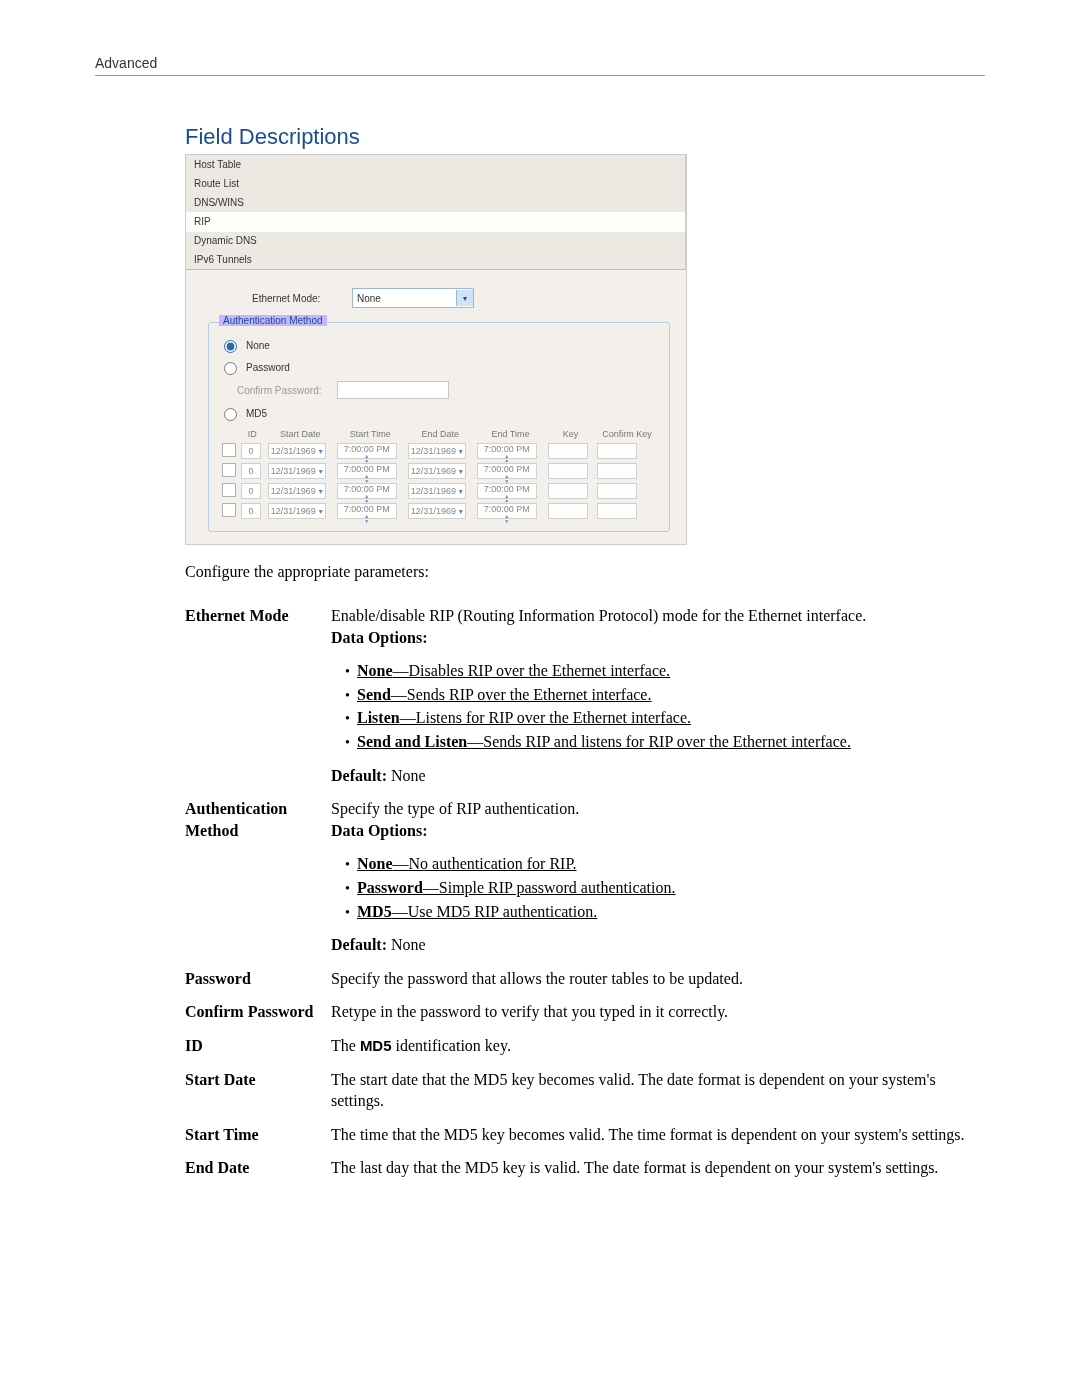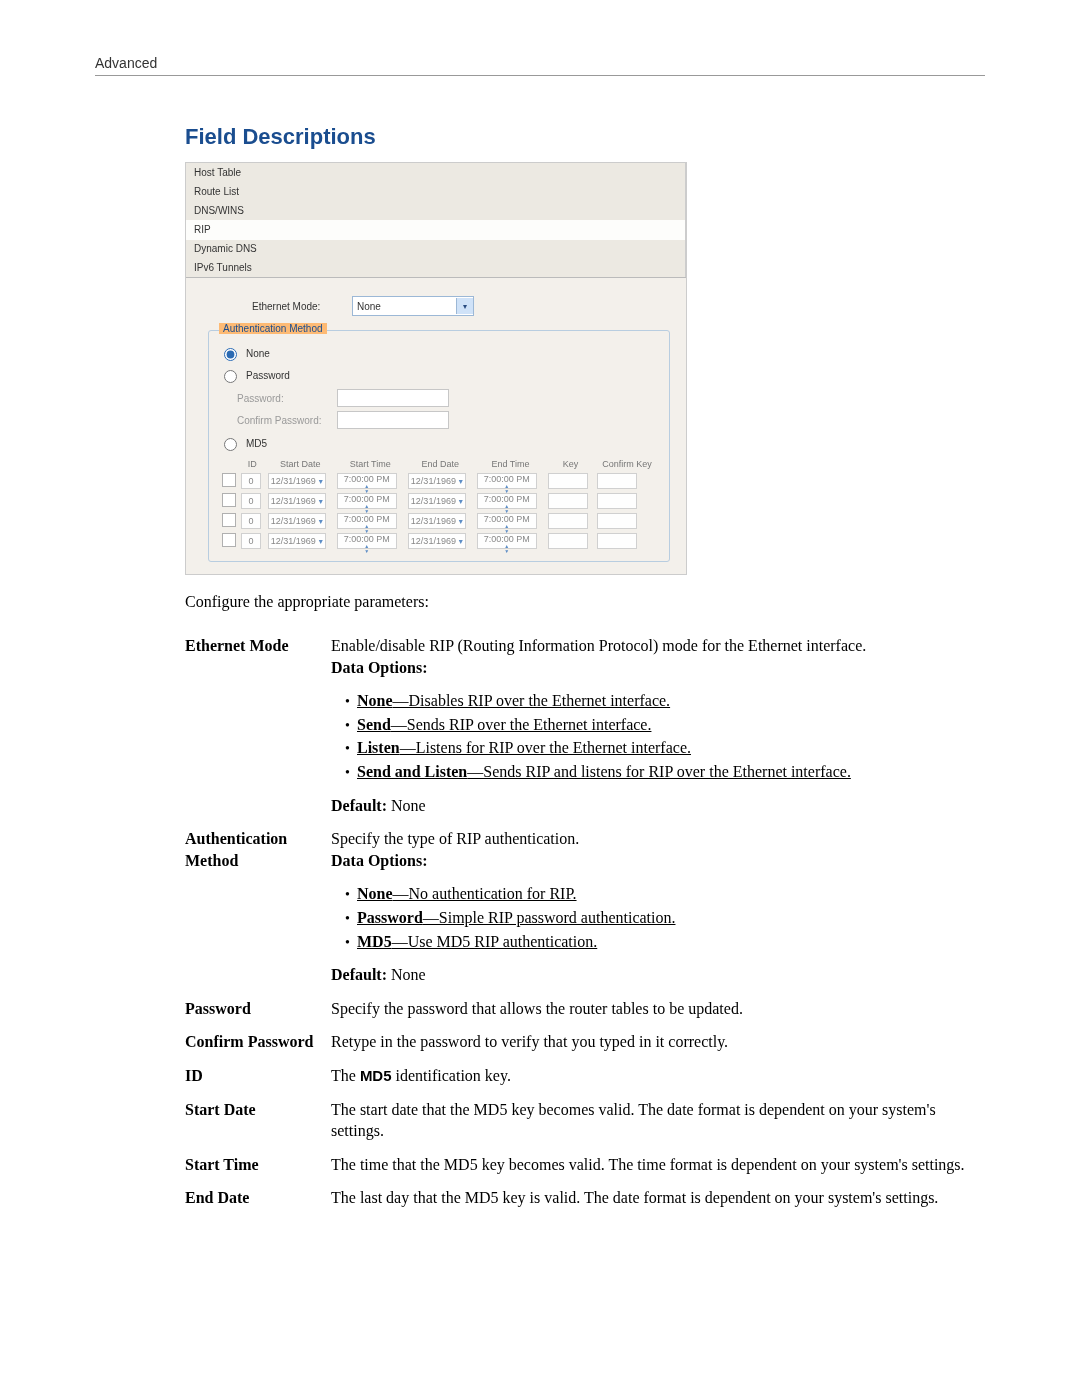--- a/index.html
+++ b/index.html
@@ -21,24 +21,24 @@
     color: #333;
     margin-bottom: 4px;
   }
   .header-rule {
     border: none;
     border-top: 1px solid #999;
     margin: 0 0 48px 0;
   }
   .section-title {
     font-family: Arial, Helvetica, sans-serif;
-    font-weight: bold;
+    font-weight: normal;
     font-size: 22px;
     color: #1a4d8f;
-    margin: 0 0 12px 90px;
+    margin: 0 0 4px 90px;
   }
 
   
   .dialog {
     width: 500px;
     margin: 0 0 18px 90px;
     background: #f3f0eb;
     border: 1px solid #ccc;
     font-family: Tahoma, Arial, sans-serif;
     font-size: 10px;
@@ -100,21 +100,21 @@
     border: 1px solid #b8cde0;
     border-radius: 3px;
     padding: 8px 10px 10px 10px;
     position: relative;
     margin-top: 6px;
   }
   .group-legend {
     position: absolute;
     top: -8px;
     left: 10px;
-    background: #fdba74;
+    background: #c4b5fd;
     padding: 0 4px;
     font-size: 10px;
     color: #1a4d8f;
   }
   .radio-row {
     display: flex;
     align-items: center;
     gap: 6px;
     margin: 6px 0;
   }
@@ -267,24 +267,20 @@
         <div class="radio-row">
           <input type="radio" checked="" style="">
           <span>None</span>
         </div>
 
         <div class="radio-row">
           <input type="radio" style="">
           <span>Password</span>
         </div>
         <div class="pw-row">
-          <label>Password:</label>
-          <div class="txt-input"></div>
-        </div>
-        <div class="pw-row">
           <label>Confirm Password:</label>
           <div class="txt-input"></div>
         </div>
 
         <div class="radio-row">
           <input type="radio" style="">
           <span>MD5</span>
         </div>
 
         <table class="md5">

